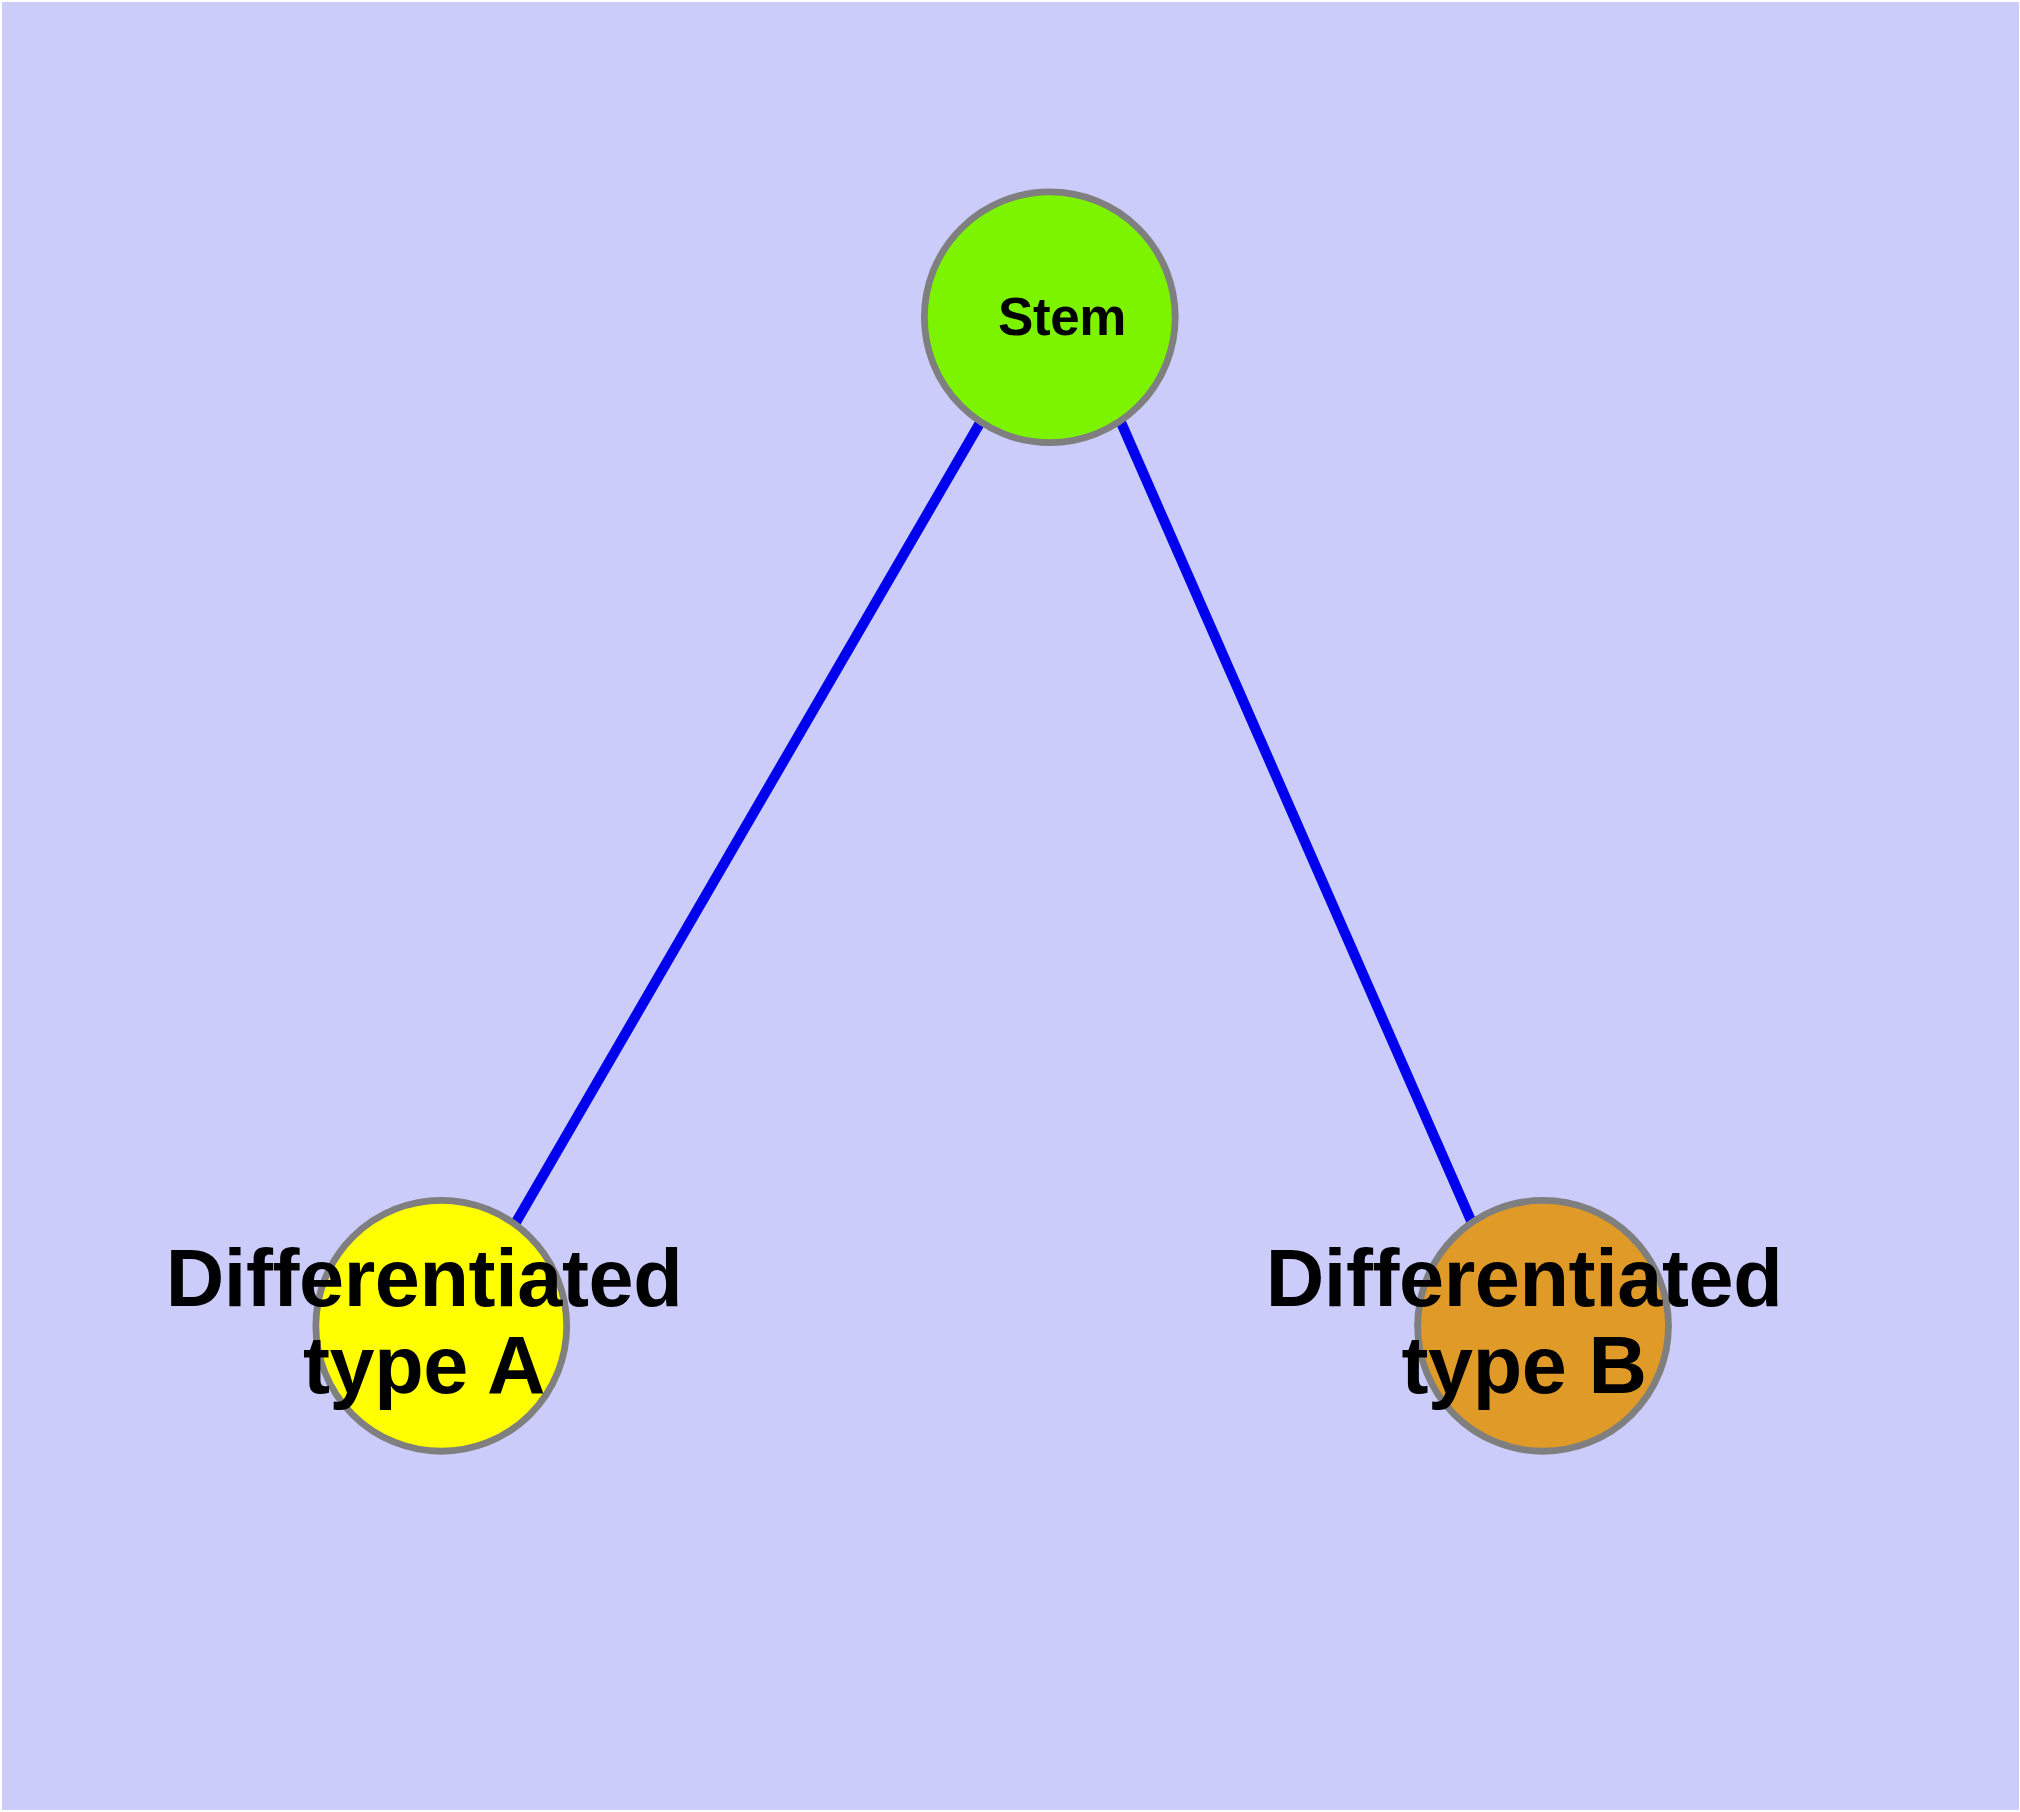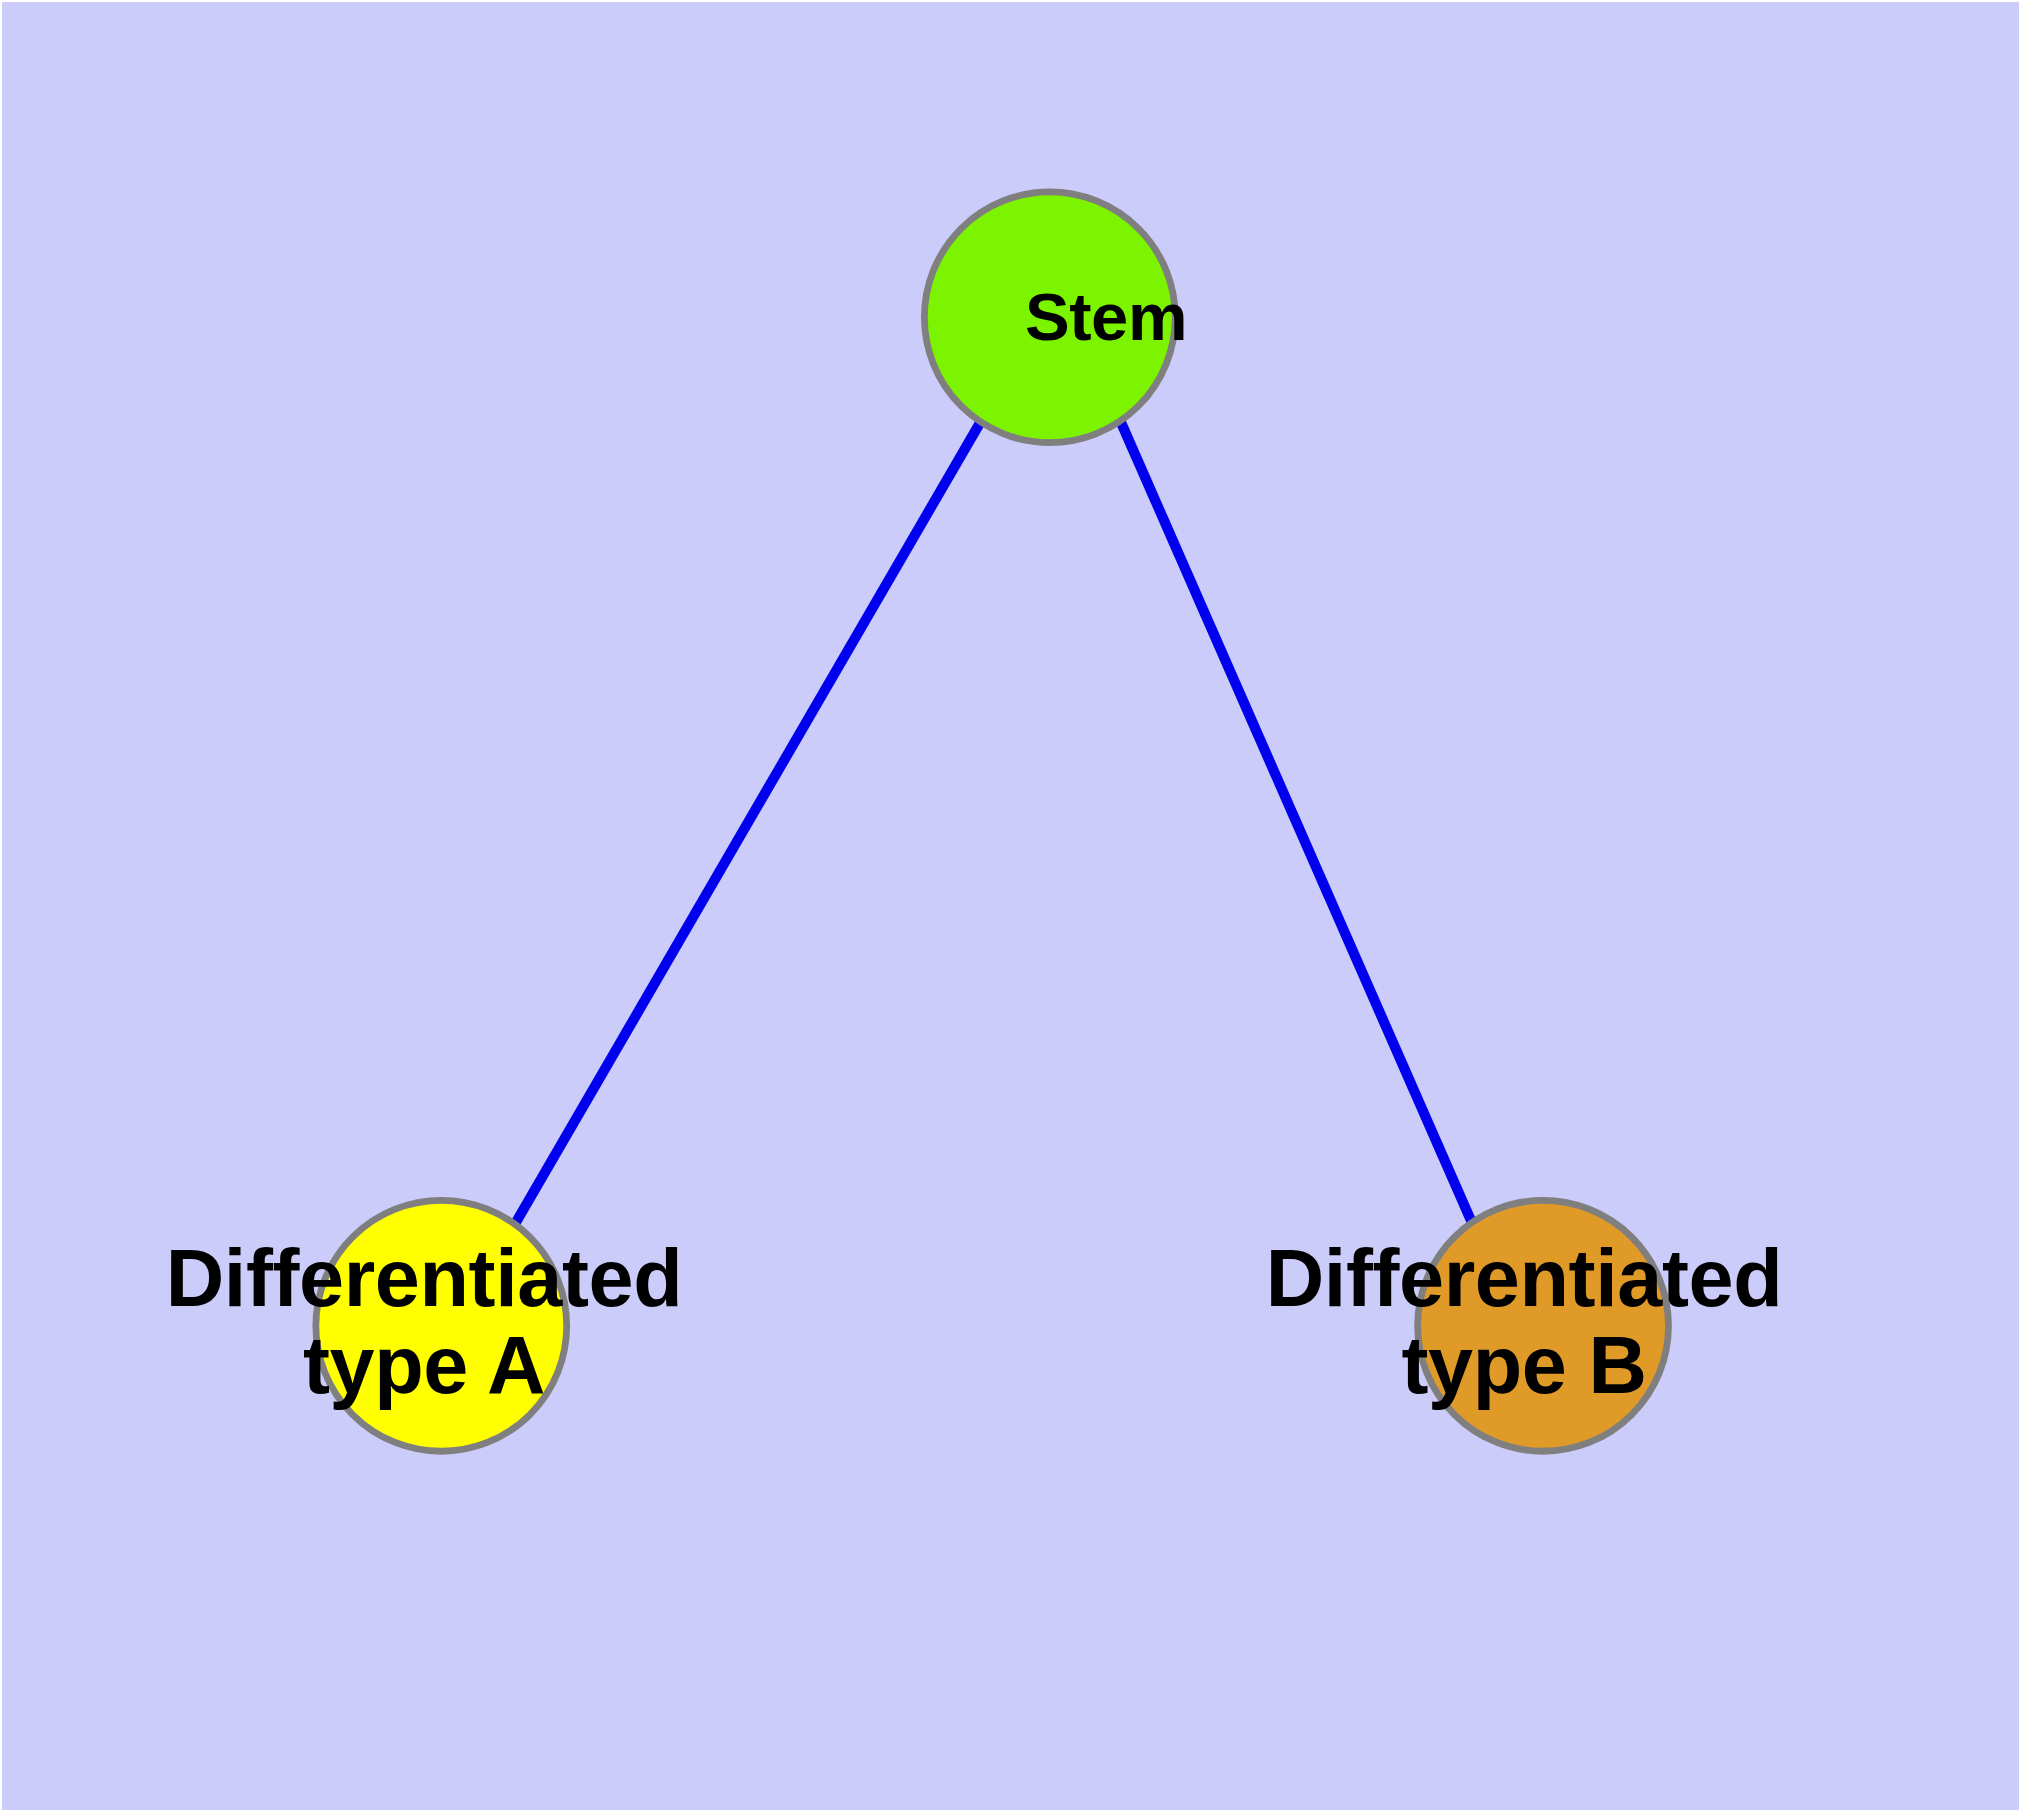--- a/index.html
+++ b/index.html
@@ -31,22 +31,22 @@
     color: #000000;
     font-family: "Liberation Sans", "DejaVu Sans", sans-serif;
     font-weight: bold;
     text-align: center;
     white-space: pre;
     line-height: 1.08;
     pointer-events: none;
     letter-spacing: -0.4px;
   }
   #label-stem {
-    font-size: 67px;
-    left: 1104px;
+    font-size: 53px;
+    left: 1060px;
     top: 315px;
     transform: translate(-50%, -50%);
     width: 593px;
   }
   #label-type-a {
     font-size: 81px;
     left: 422px;
     top: 1320px;
     transform: translate(-50%, -50%);
     width: 848px;

